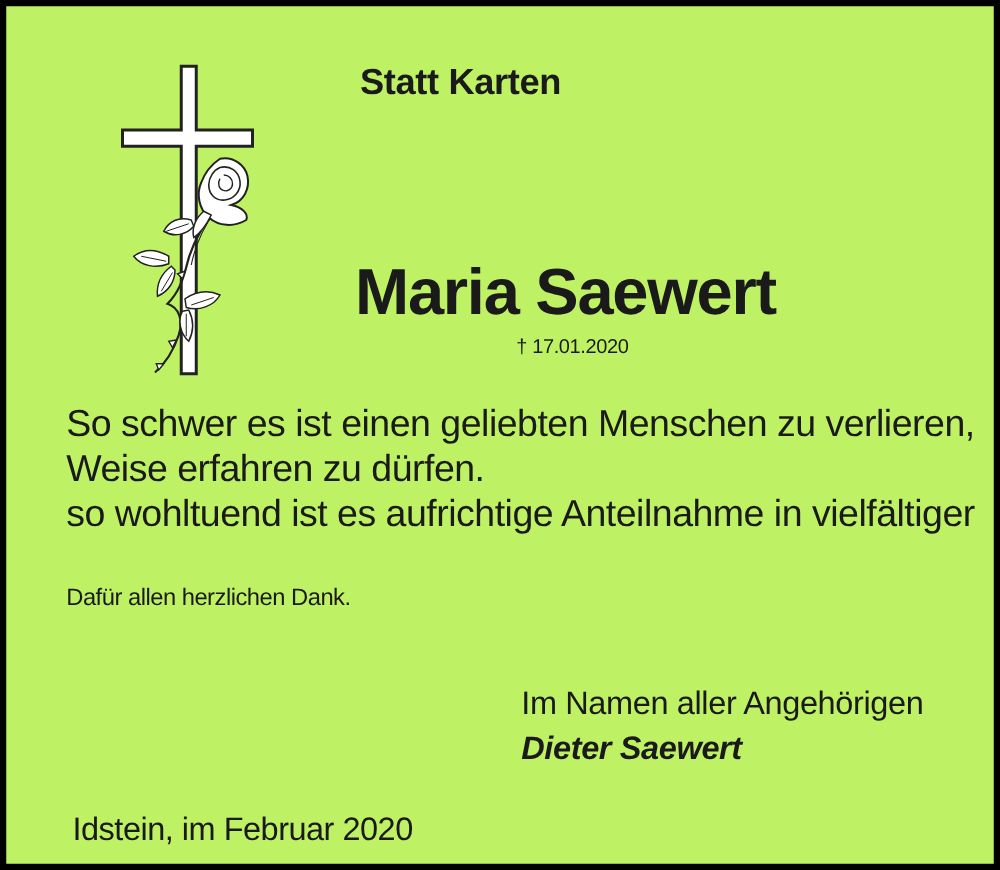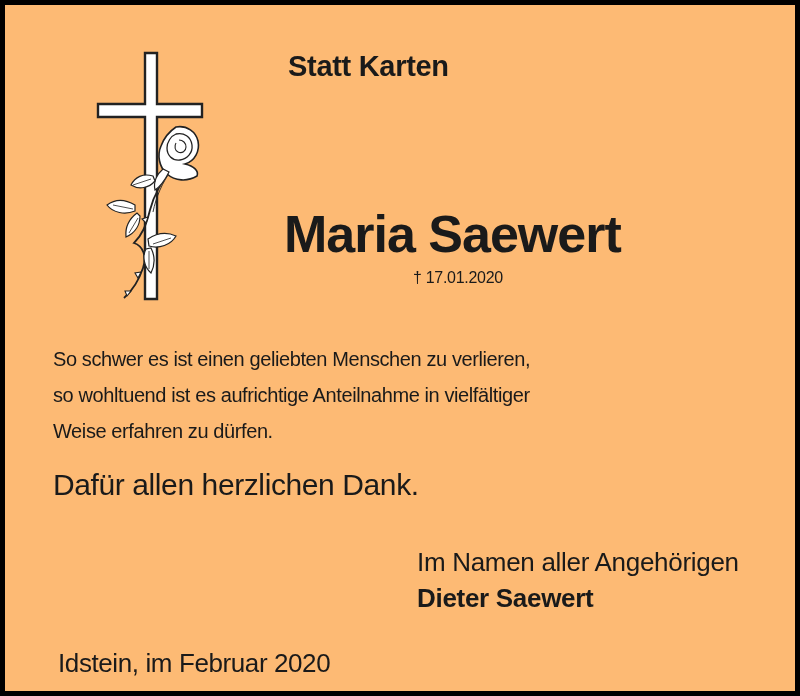--- a/index.html
+++ b/index.html
@@ -3,21 +3,21 @@
 <meta charset="utf-8">
 <style>
   * { margin: 0; padding: 0; box-sizing: border-box; }
   html, body { background: #e8e8e8; }
   body { font-family: "Liberation Sans", sans-serif; }
 
   .notice {
     position: relative;
     width: 800px;
     height: 696px;
-    background: #fdba74;
+    background: #bef264;
     border: 5px solid #000000;
     overflow: hidden;
     color: #1a1a1a;
   }
 
   .abs { position: absolute; white-space: nowrap; }
 
   .cross-art {
     position: absolute;
     left: 86px;
@@ -46,40 +46,40 @@
     letter-spacing: -1px;
   }
 
   .death-date {
     left: 408px; top: 264px;
     font-size: 16px;
     letter-spacing: -0.3px;
   }
 
   .body-text {
-    left: 48px; top: 336px;
-    font-size: 20px;
+    left: 48px; top: 317px;
+    font-size: 30px;
     line-height: 36px;
     letter-spacing: -0.4px;
   }
 
   .thanks-line {
     left: 48px; top: 463px;
-    font-size: 30px;
+    font-size: 19px;
     letter-spacing: -0.4px;
   }
 
   .closing-block {
     left: 368px; top: 539px;
     font-size: 26px;
     line-height: 36px;
     letter-spacing: -0.3px;
     margin-left: 44px;
   }
-  .closing-block .signature { font-weight: bold; }
+  .closing-block .signature { font-weight: bold; font-style: italic; }
 
   .place-date {
     left: 53px; top: 643px;
     font-size: 26px;
     letter-spacing: -0.4px;
   }
 </style>
 </head>
 <body>
 
@@ -114,22 +114,22 @@
 
   <div class="abs header-line">Statt Karten</div>
 
 
   <div class="abs deceased-name">Maria Saewert</div>
 
   <div class="abs death-date">† 17.01.2020</div>
 
   <div class="abs body-text">
     <div>So schwer es ist einen geliebten Menschen zu verlieren,</div>
+    <div>Weise erfahren zu dürfen.</div>
     <div>so wohltuend ist es aufrichtige Anteilnahme in vielfältiger</div>
-    <div>Weise erfahren zu dürfen.</div>
   </div>
 
   <div class="abs thanks-line">Dafür allen herzlichen Dank.</div>
 
   <div class="abs closing-block">
     <div>Im Namen aller Angehörigen</div>
     <div class="signature">Dieter Saewert</div>
   </div>
 
   <div class="abs place-date">Idstein, im Februar 2020</div>

